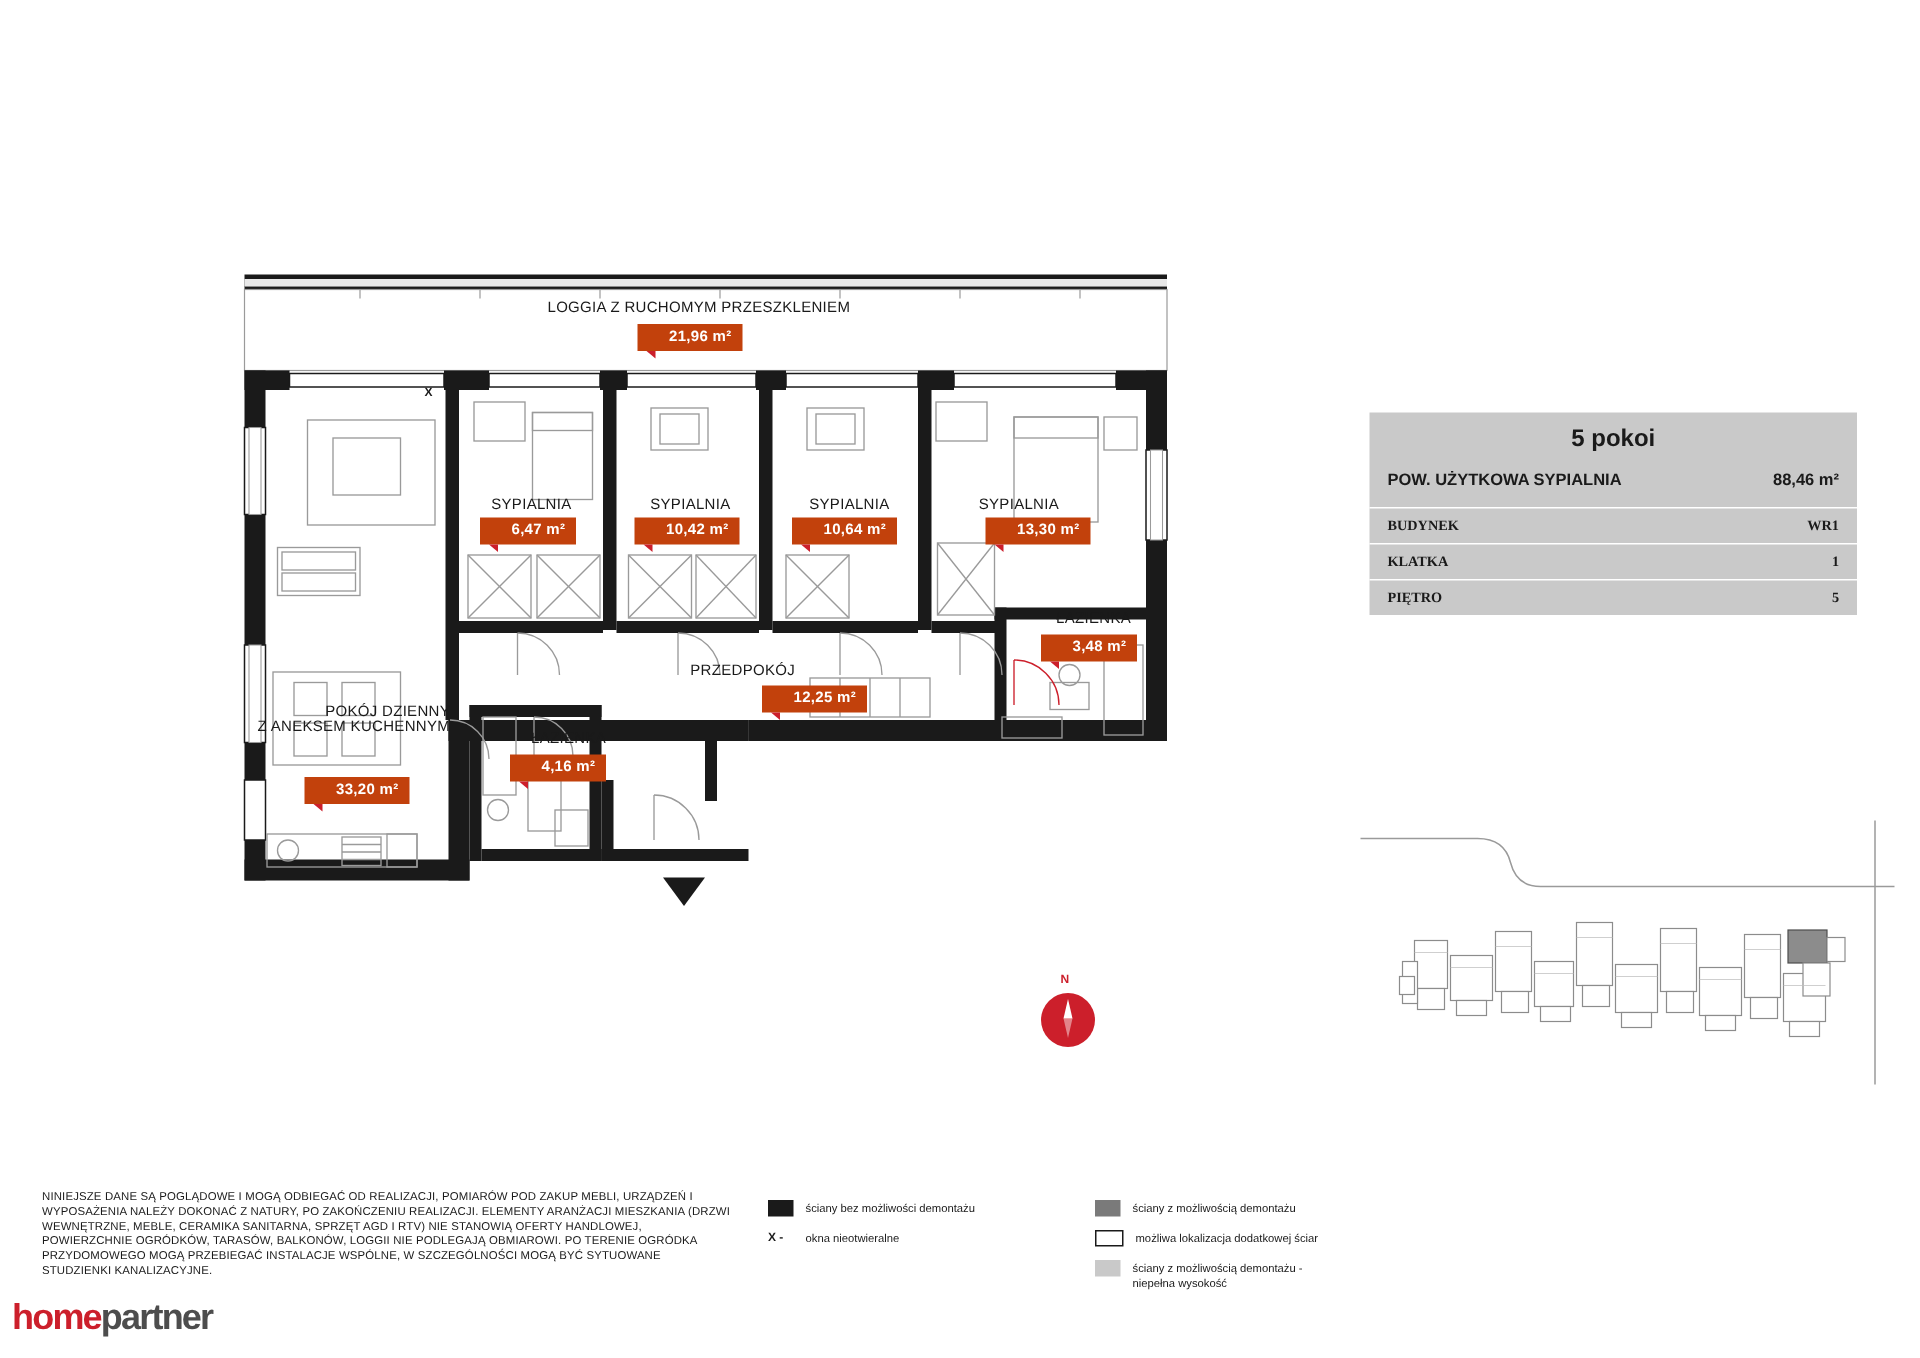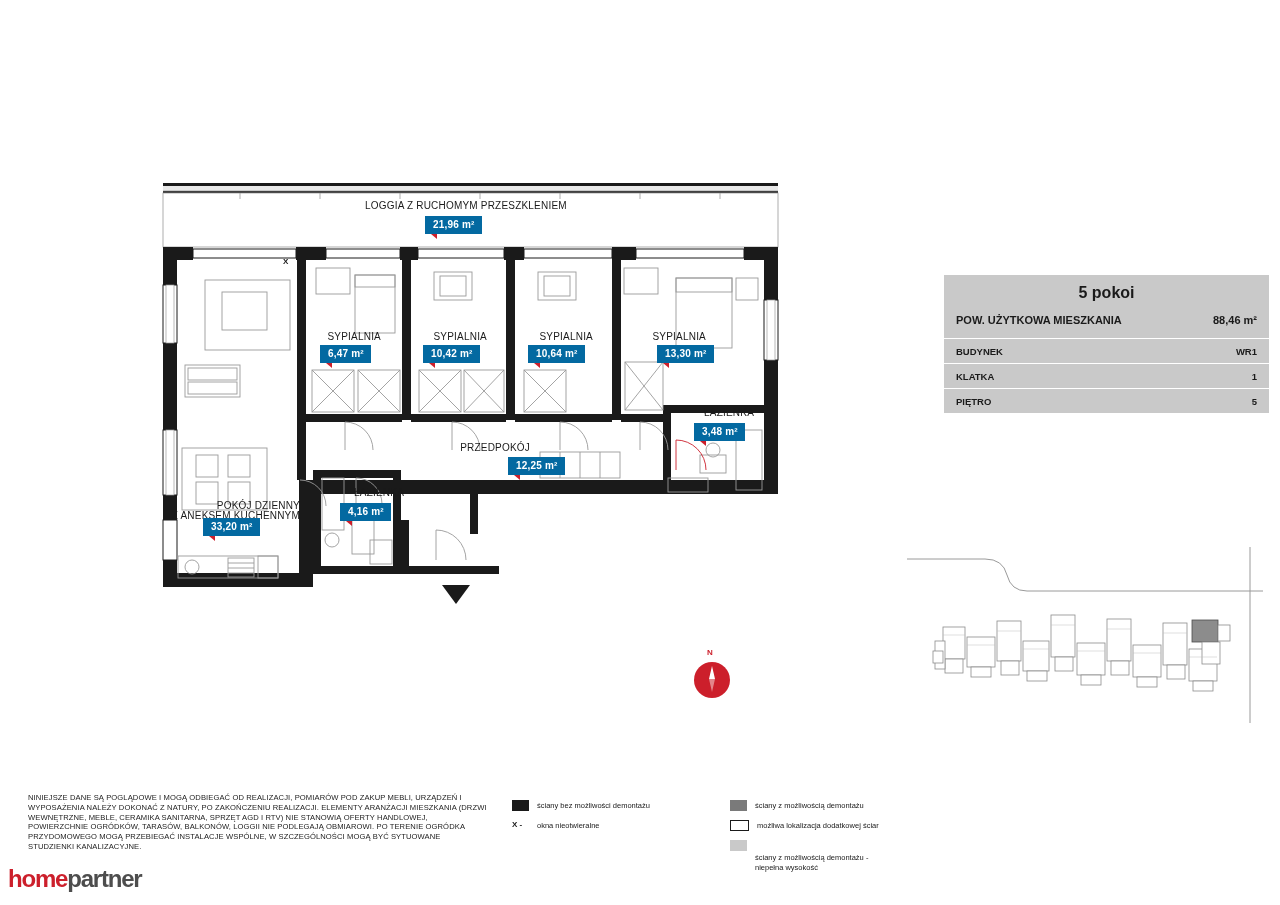--- a/index.html
+++ b/index.html
@@ -21,25 +21,25 @@
     position: absolute;
     left: 0;
     top: 0;
     width: 900px;
     height: 760px;
   }
 
   
   .area-badge {
     position: absolute;
-    background: #0369a1;
+    background: #c2410c;
     color: #ffffff;
     font-size: 10px;
     font-weight: bold;
-    padding: 4px 7px 4px 8px;
+    padding: 4px 7px 4px 21px;
     line-height: 10px;
     white-space: nowrap;
     letter-spacing: 0.2px;
   }
   .area-badge::after {
     content: "";
     position: absolute;
     left: 6px;
     bottom: -5px;
     width: 0;
@@ -114,21 +114,20 @@
   }
 
   
   #info-panel {
     position: absolute;
     left: 913px;
     top: 275px;
     width: 325px;
     background: #c9c9c9;
     padding: 0;
-    margin-left: 31px;
   }
   #info-panel .panel-title {
     text-align: center;
     font-size: 16px;
     font-weight: bold;
     padding: 9px 0 6px 0;
     color: #1a1a1a;
   }
   #info-panel .panel-main-row {
     display: flex;
@@ -142,20 +141,21 @@
     border-top: 1px solid #ffffff;
   }
   #info-panel .panel-row {
     display: flex;
     justify-content: space-between;
     align-items: baseline;
     font-size: 9.5px;
     font-weight: bold;
     padding: 7px 12px 6px 12px;
     border-bottom: 1px solid #ffffff;
+    font-family: Liberation Serif, serif;
   }
   #info-panel .panel-row:last-child { border-bottom: none; }
 
   
   #site-plan {
     position: absolute;
     left: 905px;
     top: 545px;
     width: 360px;
     height: 180px;
@@ -432,36 +432,36 @@
 
   <div class="room-label" style="left:684px; top:407px; width:70px;">ŁAZIENKA</div>
   <div class="area-badge" style="left:694px; top:423px;">3,48 m²</div>
 
   <div class="room-label" style="left:440px; top:442px; width:90px;">PRZEDPOKÓJ</div>
   <div class="area-badge" style="left:460px; top:457px;margin-left:48px;">12,25 m²</div>
 
   <div class="room-label" style="left:334px; top:487px; width:70px;">ŁAZIENKA</div>
   <div class="area-badge" style="left:340px; top:503px;">4,16 m²</div>
 
-  <div class="room-label two-line" style="left:170px; top:501px; width:130px; white-space:pre-line;">POKÓJ DZIENNY
+  <div class="room-label two-line" style="left:170px; top:470px; width:130px; white-space:pre-line;">POKÓJ DZIENNY
 Z ANEKSEM KUCHENNYM</div>
   <div class="area-badge" style="left:203px; top:518px;">33,20 m²</div>
 </div>
 
 <div id="compass">
   <div class="n-letter">N</div>
   <div class="disc"></div>
   <div class="needle"></div>
   <div class="needle-lower"></div>
 </div>
 
 <div id="info-panel">
   <div class="panel-title">5 pokoi</div>
   <div class="panel-main-row">
-    <span>POW. UŻYTKOWA MIESZKANIA</span>
+    <span>POW. UŻYTKOWA SYPIALNIA</span>
     <span>88,46 m²</span>
   </div>
   <div class="panel-rows">
     <div class="panel-row">
       <span>BUDYNEK</span>
       <span>WR1</span>
     </div>
     <div class="panel-row">
       <span>KLATKA</span>
       <span>1</span>
@@ -543,21 +543,21 @@
     <div class="legend-item">
       <span class="legend-swatch sw-gray"></span>
       <span class="legend-text">ściany z możliwością demontażu</span>
     </div>
     <div class="legend-item">
       <span class="legend-swatch sw-white"></span>
       <span class="legend-text">możliwa lokalizacja dodatkowej ściar</span>
     </div>
     <div class="legend-item">
       <span class="legend-swatch sw-light"></span>
-      <span class="legend-text" style="white-space:pre-line;margin-top:12px;">ściany z możliwością demontażu -
+      <span class="legend-text" style="white-space:pre-line;">ściany z możliwością demontażu -
 niepełna wysokość</span>
     </div>
   </div>
 </div>
 
 <div id="logo">
   <span class="home">home</span><span class="partner">partner</span>
 </div>
 
 </body></html>

